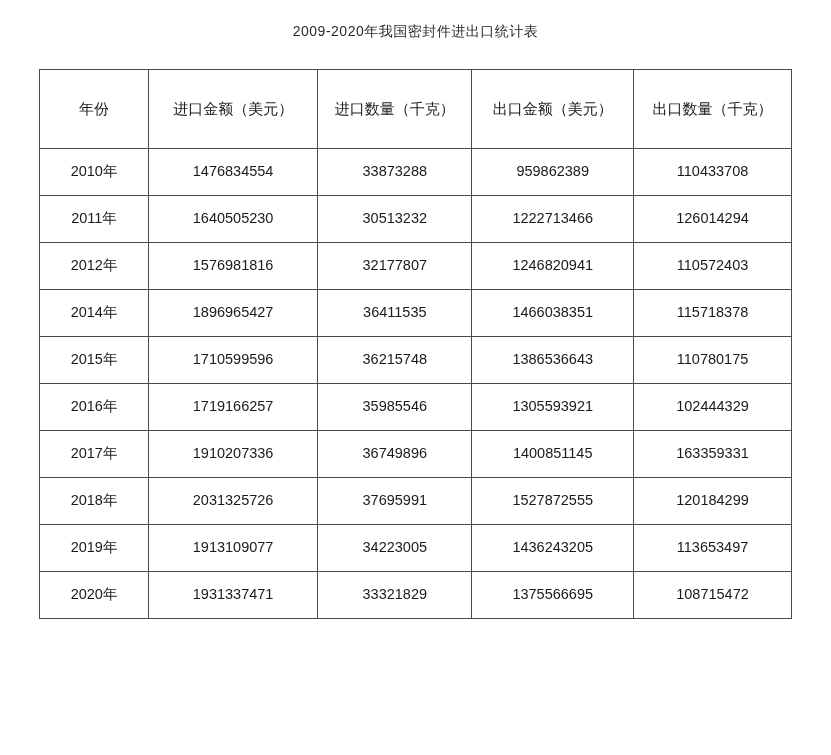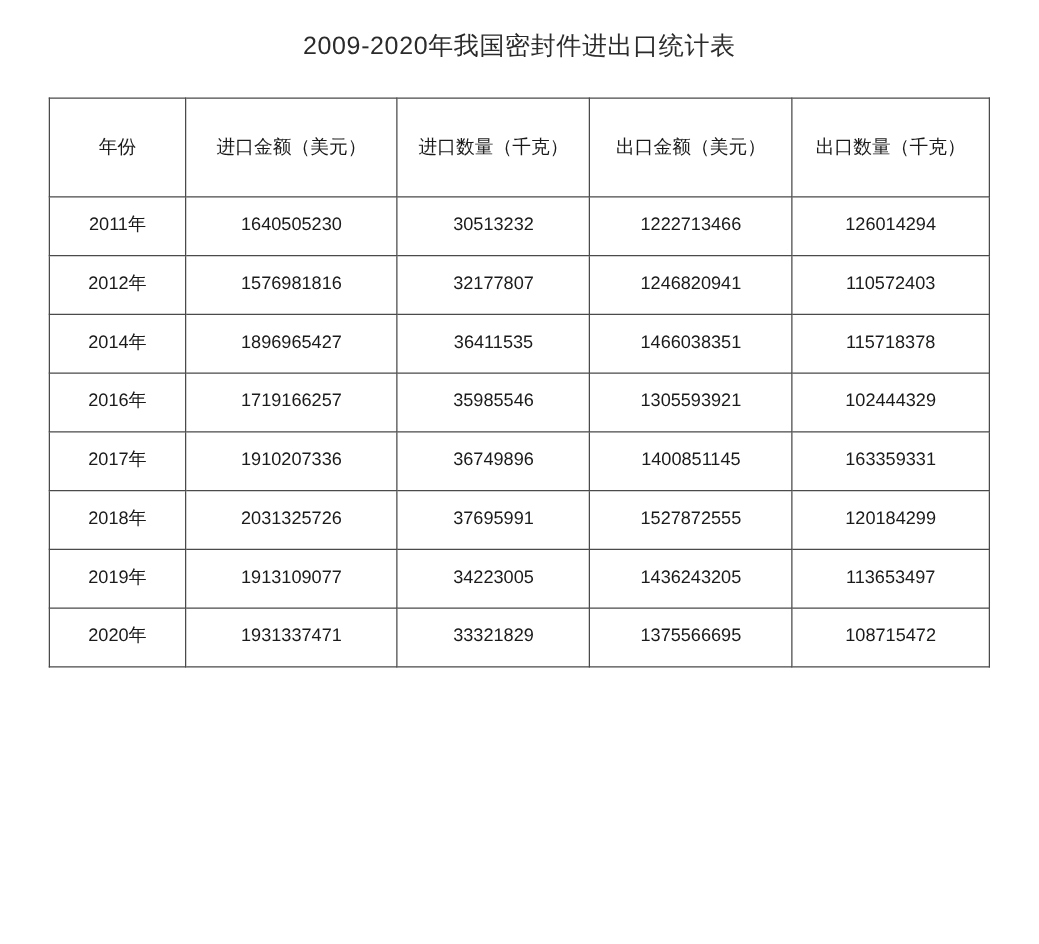--- a/index.html
+++ b/index.html
@@ -15,21 +15,21 @@
     overflow: hidden;
   }
   .page {
     width: 831px;
     height: 755px;
     position: relative;
     box-sizing: border-box;
   }
   .doc-title {
     text-align: center;
-    font-size: 20px;
+    font-size: 14px;
     color: #2b2b2b;
     letter-spacing: 0.5px;
     padding-top: 23px;
     padding-bottom: 0;
     font-weight: 400;
   }
   .table-wrap {
     margin: 28px auto 16px auto;
     width: 753px;
   }
@@ -82,39 +82,53 @@
         <tr>
           <th>年份</th>
           <th>进口金额（美元）</th>
           <th>进口数量（千克）</th>
           <th>出口金额（美元）</th>
           <th>出口数量（千克）</th>
         </tr>
       </thead>
       <tbody>
         <tr>
+          <td>2010年</td>
+          <td>1476834554</td>
+          <td>33873288</td>
+          <td>959862389</td>
+          <td>110433708</td>
+        </tr>
+        <tr>
           <td>2011年</td>
           <td>1640505230</td>
           <td>30513232</td>
           <td>1222713466</td>
           <td>126014294</td>
         </tr>
         <tr>
           <td>2012年</td>
           <td>1576981816</td>
           <td>32177807</td>
           <td>1246820941</td>
           <td>110572403</td>
         </tr>
         <tr>
           <td>2014年</td>
           <td>1896965427</td>
           <td>36411535</td>
           <td>1466038351</td>
           <td>115718378</td>
+        </tr>
+        <tr>
+          <td>2015年</td>
+          <td>1710599596</td>
+          <td>36215748</td>
+          <td>1386536643</td>
+          <td>110780175</td>
         </tr>
         <tr>
           <td>2016年</td>
           <td>1719166257</td>
           <td>35985546</td>
           <td>1305593921</td>
           <td>102444329</td>
         </tr>
         <tr>
           <td>2017年</td>

